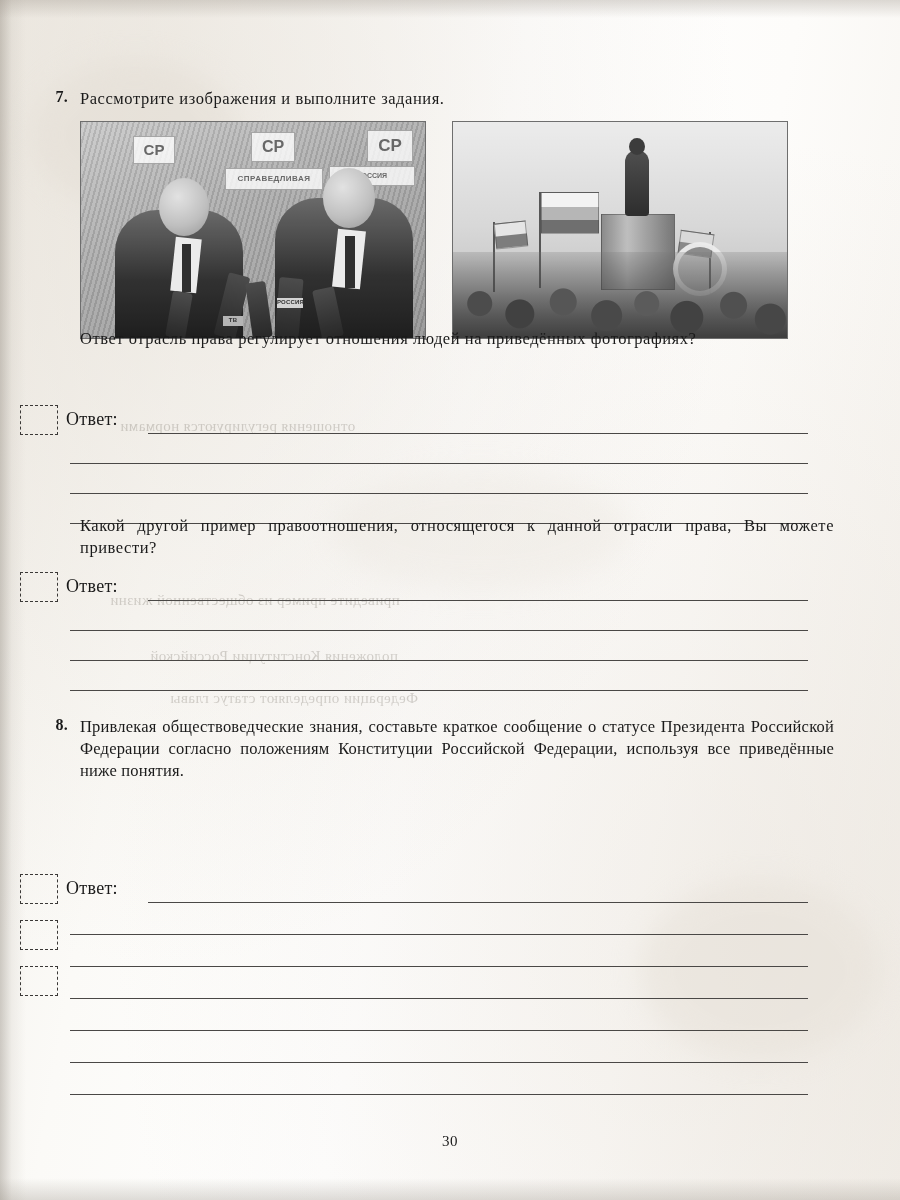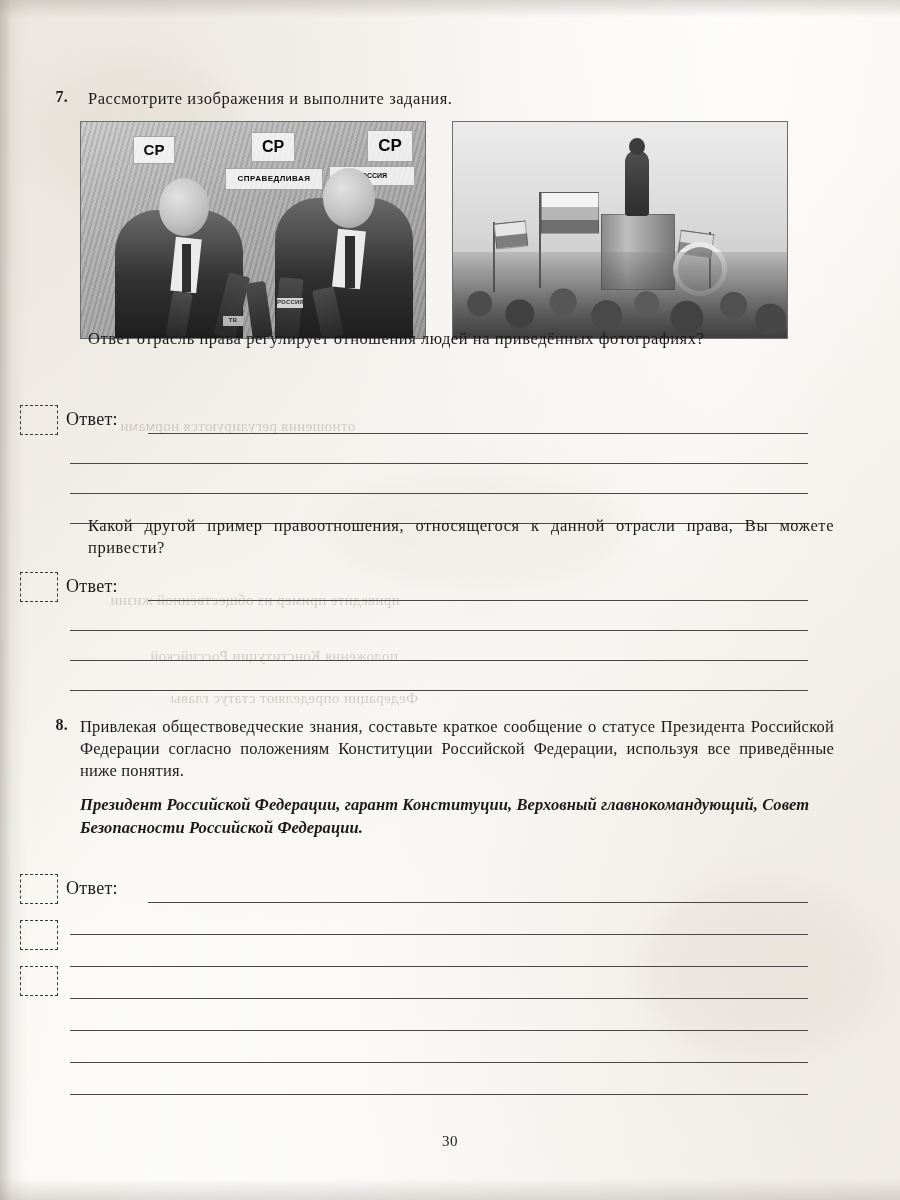--- a/index.html
+++ b/index.html
@@ -78,21 +78,21 @@
     left: 46px;
     top: 0;
     width: 754px;
   }
   .stmt {
     font-size: 16.5px;
     line-height: 1.32;
     letter-spacing: .2px;
     text-align: justify;
   }
-  .stmt.spaced { letter-spacing: .55px; margin-left: 8px; }
+  .stmt.spaced { letter-spacing: .55px; }
 
   .concepts {
     font-style: italic;
     font-weight: bold;
     font-size: 16.5px;
     line-height: 1.35;
     margin-top: 13px;
     letter-spacing: .1px;
   }
 
@@ -116,21 +116,21 @@
   .pa-bg {
     position: absolute; inset: 0;
     background:
       repeating-linear-gradient(105deg, rgba(0,0,0,.10) 0 2px, rgba(255,255,255,.05) 2px 5px),
       linear-gradient(160deg, #cfcac4 0%, #b4aea8 40%, #9b958f 100%);
   }
   .pa-banner {
     position: absolute;
     background: rgba(255,255,255,.80);
     border: 1px solid rgba(90,88,85,.5);
-    color: #000000;
+    color: #15803d;
     font-family: "Liberation Sans", sans-serif;
     font-weight: bold;
     display: flex;
     align-items: center;
     justify-content: center;
   }
   .pa-man {
     position: absolute;
     bottom: 0;
     background: linear-gradient(180deg, #6b6661 0%, #2e2c2a 55%, #191817 100%);
@@ -354,21 +354,20 @@
     <div class="rule" style="left:128px; top:28px;  width:660px;"></div>
     <div class="rule" style="left:50px;  top:58px;  width:738px;"></div>
     <div class="rule" style="left:50px;  top:88px;  width:738px;"></div>
     <div class="rule" style="left:50px;  top:118px; width:738px;"></div>
   </div>
 
   <div class="task" style="left:34px; top:716px; width:800px;">
     <div class="task-num">8.</div>
     <div class="task-body">
       <div class="stmt">Привлекая обществоведческие знания, составьте краткое сообщение о статусе Президента Российской Федерации согласно положениям Конституции Российской Федерации, используя все приведённые ниже понятия.</div>
-      <div class="concepts">Президент Российской Федерации, гарант Конституции, Верховный главнокомандующий, Совет Безопасности Российской Федерации.</div>
     </div>
   </div>
 
   <div class="answer-block" style="left:20px; top:874px; width:814px;">
     <div class="ans-box" style="top:0;"></div>
     <div class="ans-box" style="top:46px;"></div>
     <div class="ans-box" style="top:92px;"></div>
     <div class="ans-label" style="top:4px;">Ответ:</div>
     <div class="rule" style="left:128px; top:28px;  width:660px;"></div>
     <div class="rule" style="left:50px;  top:60px;  width:738px;"></div>

